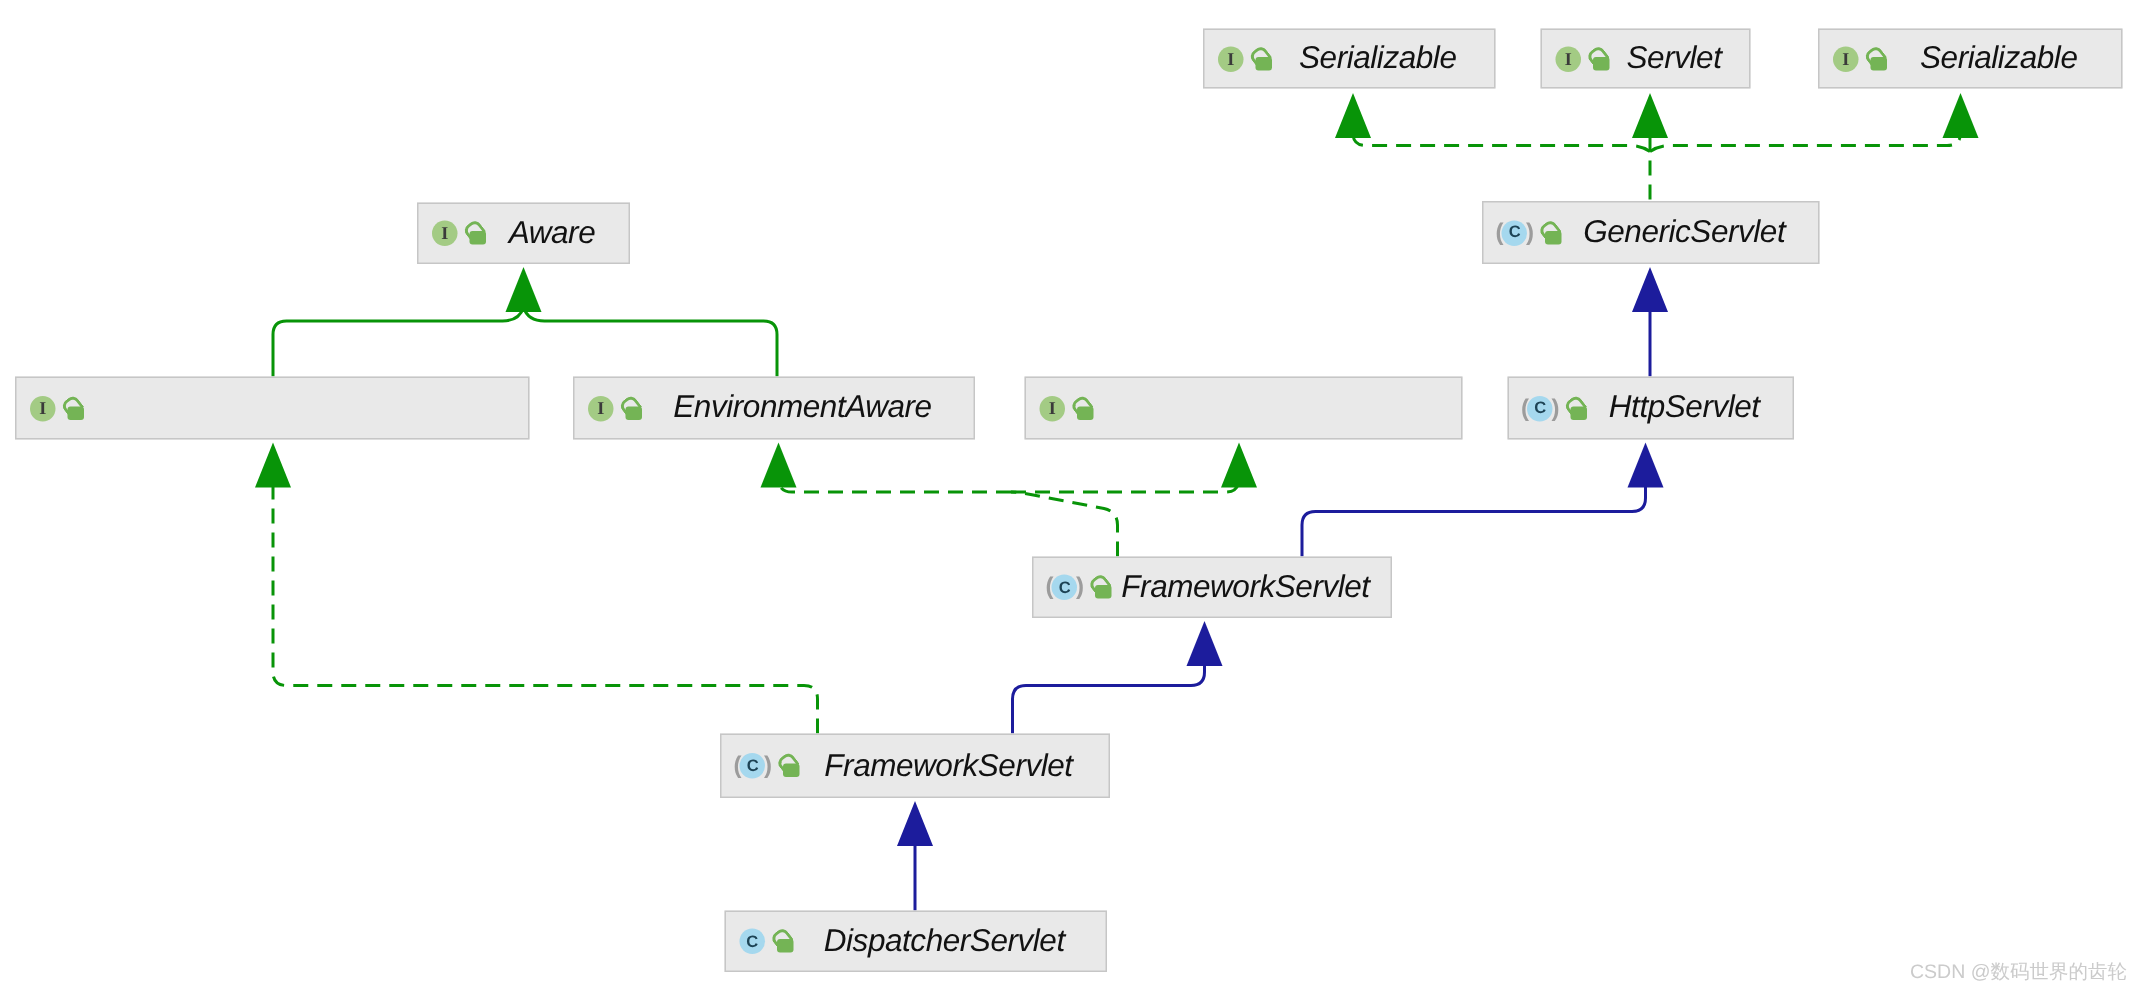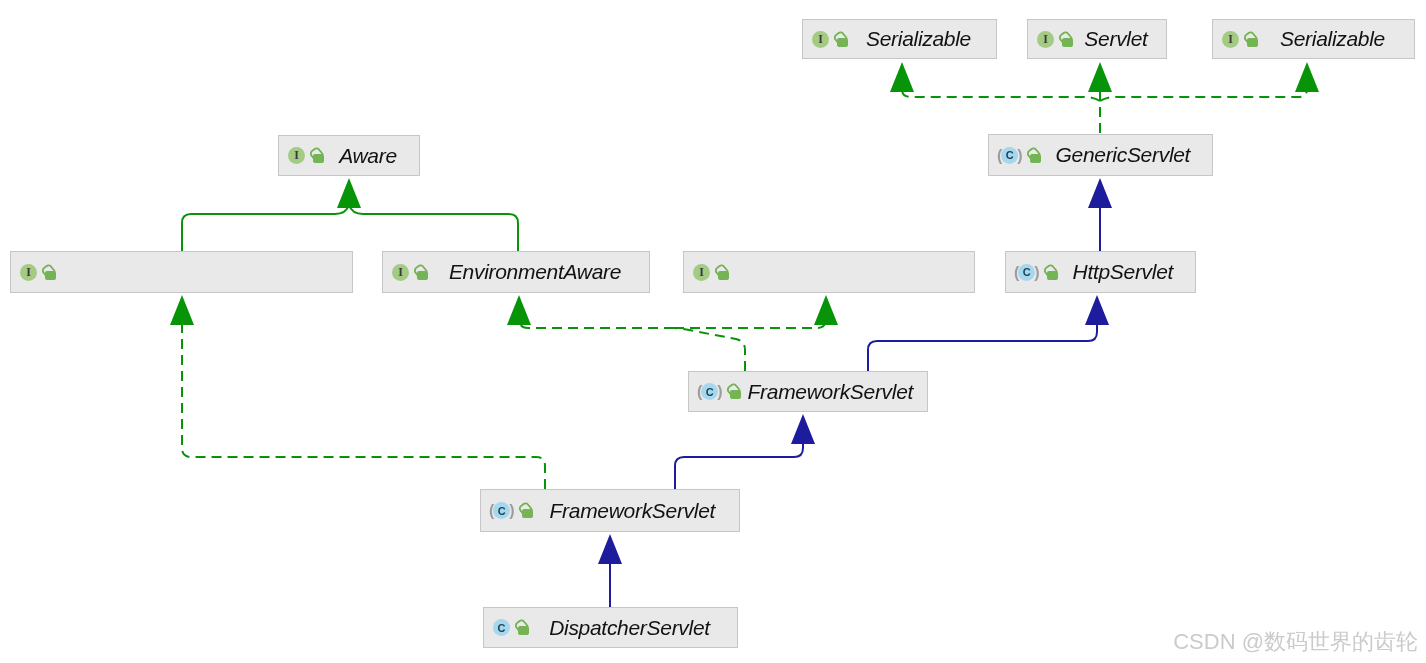--- a/index.html
+++ b/index.html
@@ -47,21 +47,21 @@
   .lock::before{
     content:"";position:absolute;left:0;top:0;width:8px;height:9px;
     border:2.5px solid var(--lock-icon-green);border-bottom:none;
     border-radius:5px 5px 0 0;transform:rotate(-38deg);
   }
   .lock::after{
     content:"";position:absolute;left:3px;top:6px;width:11px;height:9px;
     background:var(--lock-icon-green);border-radius:2px;
   }
   .watermark{
-    position:absolute;right:8px;bottom:6px;font-size:22px;
+    position:absolute;right:8px;bottom:6px;font-size:13px;
     color:var(--watermark-text);white-space:nowrap;
   }
 </style>
 </head>
 <body>
 
 <div class="canvas">
 
   <svg class="edges" viewBox="0 0 1426 663">
 

